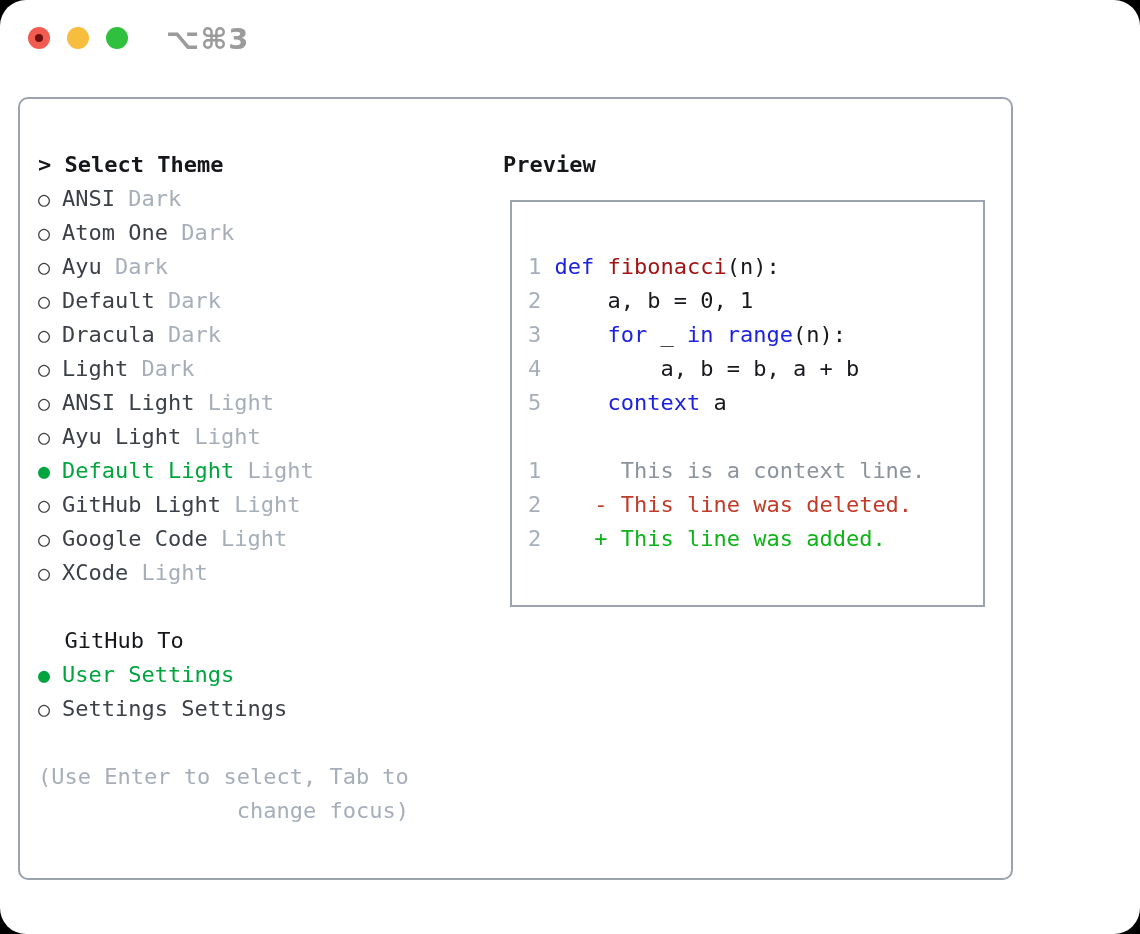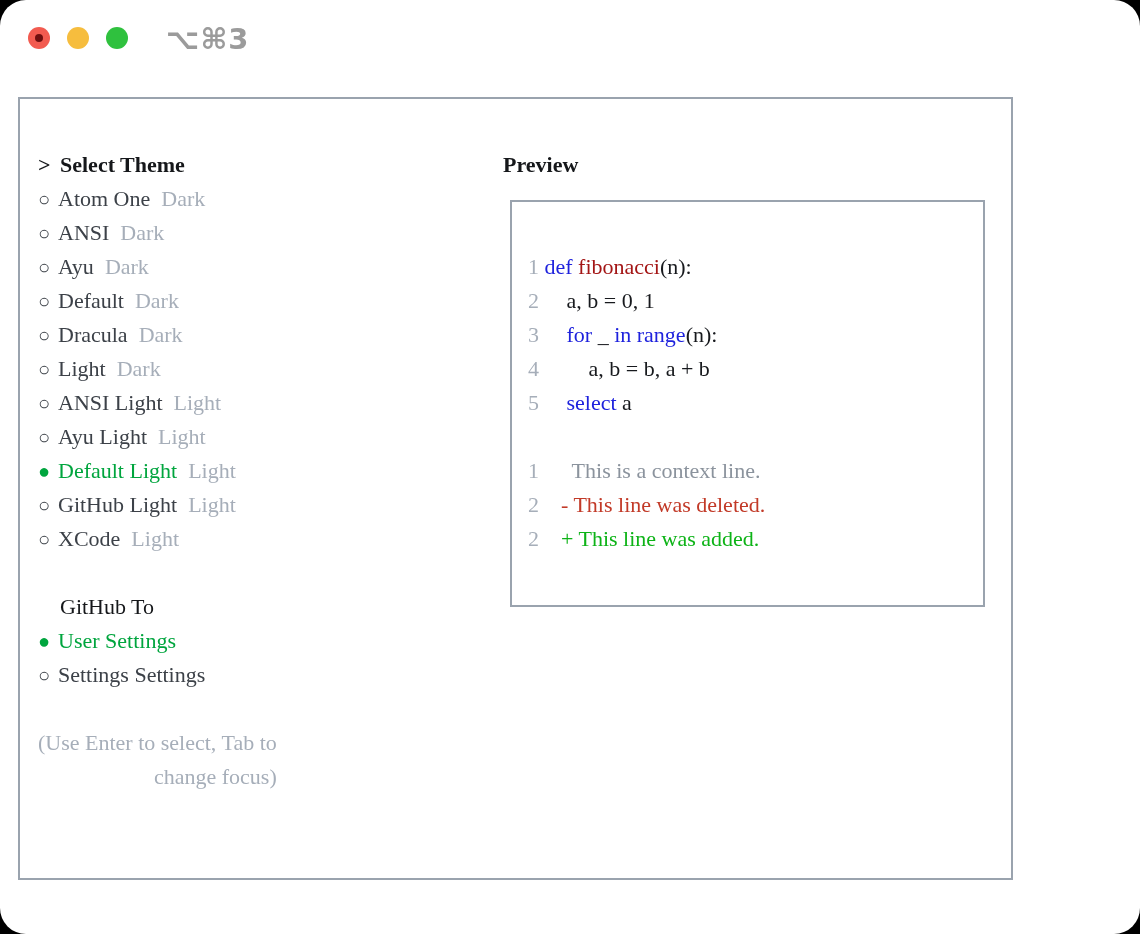--- a/index.html
+++ b/index.html
@@ -23,21 +23,21 @@
   .tl-green{left:106px;background:var(--light-green);}
   .tl-dot{position:absolute;left:7px;top:7px;width:8px;height:8px;border-radius:50%;background:#6e0f0f;}
   .tb-title{
     position:absolute;left:166px;top:22px;font-size:29px;font-weight:bold;
     color:var(--titlebar-gray);font-family:"DejaVu Sans","Liberation Sans",sans-serif;
     letter-spacing:1px;
   }
   
   .main-box{
     position:absolute;left:18px;top:97px;width:995px;height:783px;
-    box-sizing:border-box;border:2px solid var(--border-gray);border-radius:0;font-family:Liberation Serif, serif;
+    box-sizing:border-box;border:2px solid var(--border-gray);border-radius:10px;
   }
   
   .sidebar{position:absolute;left:18px;top:49px;}
   .row{height:34px;line-height:34px;font-size:22px;white-space:pre;color:var(--text-dark);}
   .row .pfx{display:inline-block;width:2ch;}
   .row.header{font-weight:bold;color:var(--heading-black);}
   .row .tag{color:var(--muted-gray);margin-left:1ch;}
   .row.selected .pfx,.row.selected .name{color:var(--accent-green);}
   .row .pfx.circ{font-size:20px;}
   .gap{height:34px;}
@@ -74,30 +74,31 @@
     <div class="tl tl-yellow"></div>
     <div class="tl tl-green"></div>
     <div class="tb-title">⌥⌘3</div>
   </div>
 
   <div class="main-box">
 
     <div class="sidebar">
       <div class="row header"><span class="pfx">&gt;</span><span>Select Theme</span></div>
       <div id="theme-items">
+          <div class="row"><span class="pfx circ">○</span><span class="name">ANSI</span><span class="tag">Dark</span></div>
           <div class="row"><span class="pfx circ">○</span><span class="name">Atom One</span><span class="tag">Dark</span></div>
-          <div class="row"><span class="pfx circ">○</span><span class="name">ANSI</span><span class="tag">Dark</span></div>
           <div class="row"><span class="pfx circ">○</span><span class="name">Ayu</span><span class="tag">Dark</span></div>
           <div class="row"><span class="pfx circ">○</span><span class="name">Default</span><span class="tag">Dark</span></div>
           <div class="row"><span class="pfx circ">○</span><span class="name">Dracula</span><span class="tag">Dark</span></div>
           <div class="row"><span class="pfx circ">○</span><span class="name">Light</span><span class="tag">Dark</span></div>
           <div class="row"><span class="pfx circ">○</span><span class="name">ANSI Light</span><span class="tag">Light</span></div>
           <div class="row"><span class="pfx circ">○</span><span class="name">Ayu Light</span><span class="tag">Light</span></div>
           <div class="row selected"><span class="pfx circ">●</span><span class="name">Default Light</span><span class="tag">Light</span></div>
           <div class="row"><span class="pfx circ">○</span><span class="name">GitHub Light</span><span class="tag">Light</span></div>
+          <div class="row"><span class="pfx circ">○</span><span class="name">Google Code</span><span class="tag">Light</span></div>
           <div class="row"><span class="pfx circ">○</span><span class="name">XCode</span><span class="tag">Light</span></div>
         </div>
       <div class="gap"></div>
       <div class="row apply-header"><span class="pfx"></span><span>GitHub To</span></div>
       <div id="apply-options">
           <div class="row selected"><span class="pfx circ">●</span><span class="name">User Settings</span></div>
           <div class="row"><span class="pfx circ">○</span><span class="name">Settings Settings</span></div>
         </div>
       <div class="gap"></div>
       <div id="help-text" class="help">
@@ -108,21 +109,21 @@
 
     <div class="preview-label">Preview</div>
 
     <div class="preview-box">
       <div id="preview-lines">
           <div class="pline"></div>
           <div class="pline"><span class="sg-num">1</span><span class="sg-plain"> </span><span class="sg-kw">def</span><span class="sg-plain"> </span><span class="sg-fn">fibonacci</span><span class="sg-plain">(n):</span></div>
           <div class="pline"><span class="sg-num">2</span><span class="sg-plain">     a, b = 0, 1</span></div>
           <div class="pline"><span class="sg-num">3</span><span class="sg-plain">     </span><span class="sg-kw">for</span><span class="sg-plain"> _ </span><span class="sg-kw">in</span><span class="sg-plain"> </span><span class="sg-kw">range</span><span class="sg-plain">(n):</span></div>
           <div class="pline"><span class="sg-num">4</span><span class="sg-plain">         a, b = b, a + b</span></div>
-          <div class="pline"><span class="sg-num">5</span><span class="sg-plain">     </span><span class="sg-kw">select</span><span class="sg-plain"> a</span></div>
+          <div class="pline"><span class="sg-num">5</span><span class="sg-plain">     </span><span class="sg-kw">context</span><span class="sg-plain"> a</span></div>
           <div class="pline"></div>
           <div class="pline"><span class="sg-num">1</span><span class="sg-ctx">      This is a context line.</span></div>
           <div class="pline"><span class="sg-num">2</span><span class="sg-del">    - This line was deleted.</span></div>
           <div class="pline"><span class="sg-num">2</span><span class="sg-add">    + This line was added.</span></div>
         </div>
     </div>
 
   </div>
 </div>
 

